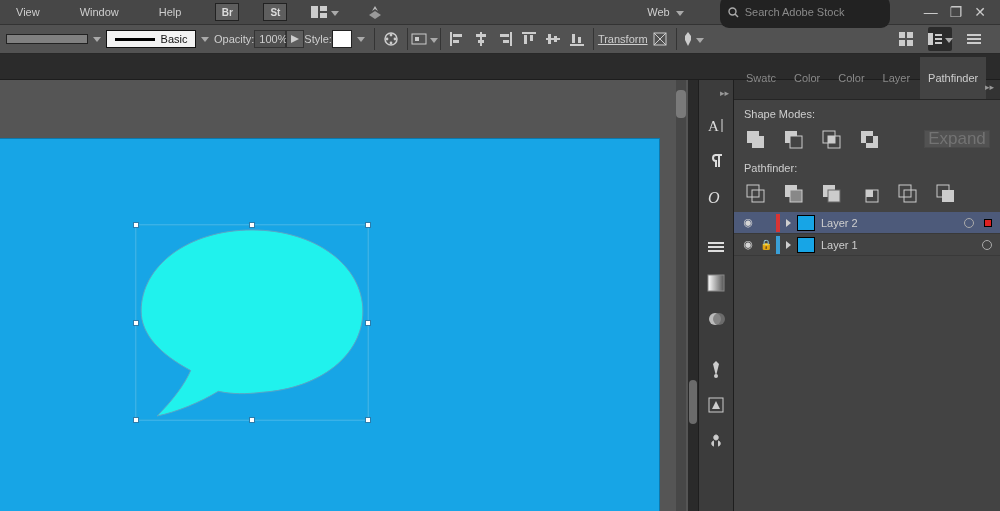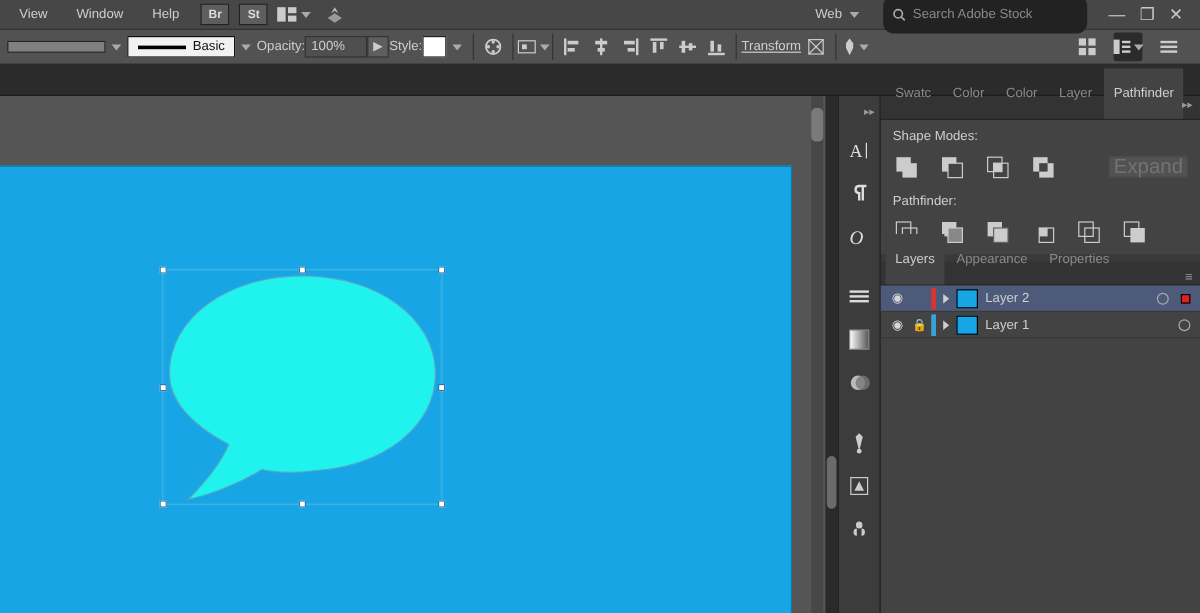--- a/index.html
+++ b/index.html
@@ -27,21 +27,21 @@
     position:relative;
   }
 
   
   .menu-bar {
     height:24px;
     background: var(--bg-med);
     display:flex;
     align-items:center;
     padding:0 6px;
-    gap:4px;
+    gap:20px;
   }
   .menu-item {
     padding:3px 10px;
     color: var(--text);
     cursor:default;
   }
   .menu-icon-btn {
     width:24px; height:18px;
     background: var(--bg-control);
     border:1px solid #222;
@@ -89,21 +89,21 @@
   }
   .swatch-strip{
     height:10px; background:#808080; border:1px solid #222; display:inline-block;
   }
   .brush-btn{
     width:90px;height:18px;background:#f2f2f2;border:1px solid #111;display:flex;align-items:center;justify-content:center;color:#111;font-size:11px;gap:6px;
   }
   .brush-btn .line{width:40px;height:3px;background:#000;}
   .mini-btn{width:18px;height:18px;background:var(--bg-control);border:1px solid #333;display:flex;align-items:center;justify-content:center;}
   .label{color:var(--text);}
-  .val-box{width:52px;height:18px;background:#4f4f4f;border:1px solid #333;display:flex;align-items:center;padding:4px 4px;color:var(--text);}
+  .val-box{width:32px;height:18px;background:#4f4f4f;border:1px solid #333;display:flex;align-items:center;padding:4px 4px;color:var(--text);}
   .color-box{width:20px;height:18px;background:#fff;border:1px solid #222;}
   .sep{width:1px;height:22px;background:#343434;margin:0 4px;}
   .ic{width:24px;height:24px;display:flex;align-items:center;justify-content:center;color:#cfcfcf;}
   .ic svg{display:block}
   .right-icons{margin-left:auto;display:flex;align-items:center;gap:10px;padding-right:8px;}
 
   
   .doc-strip{height:26px;background:var(--bg-darker);border-bottom:1px solid #1d1d1d;}
 
   
@@ -566,26 +566,20 @@
           </span>
         <span class="pf-ic">
             <svg width="20" height="20">
               <rect x="2" y="2" width="12" height="12" fill="none" stroke="#ccc"></rect>
               <rect x="7" y="7" width="12" height="12" fill="#ccc"></rect>
             </svg>
           </span>
       </div>
     </div>
 
-    <div class="tabs" style="margin-top:6px">
-      <span class="tab active">Layers</span>
-      <span class="tab">Appearance</span>
-      <span class="tab">Properties</span>
-      <span class="menu">≡</span>
-    </div>
     <div class="layers-body">
       <div class="layer-row sel-row">
         <span class="eye">◉</span>
         <span class="lock"></span>
         <span class="colorbar" style="background:#d83434"></span>
         <span class="disc"></span>
         <span class="layer-thumb"></span>
         <span>Layer 2</span>
         <span class="target"></span>
         <span class="sel-ind"></span>

